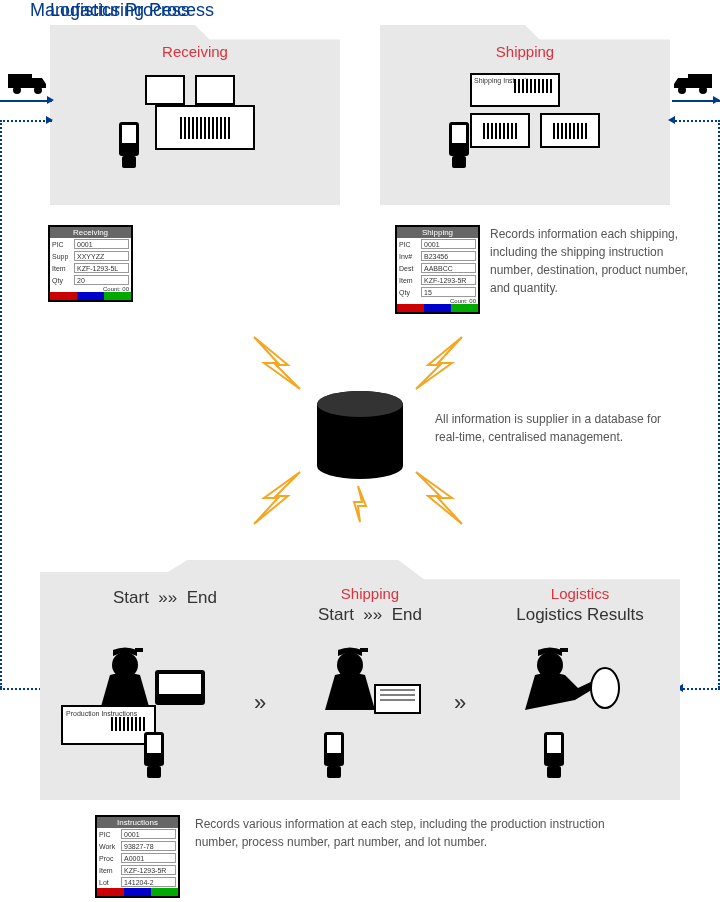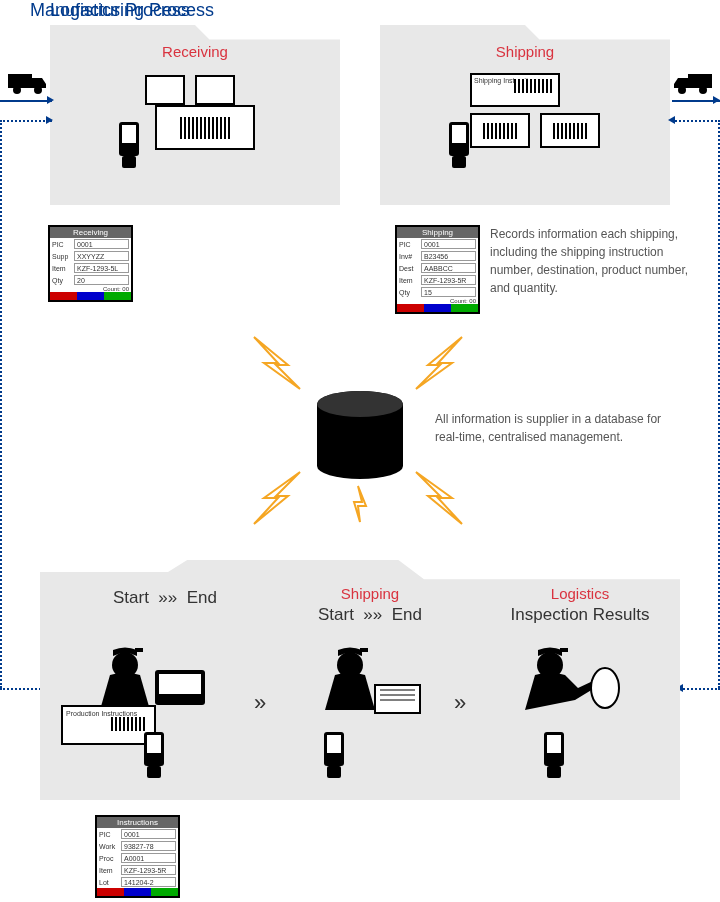--- a/index.html
+++ b/index.html
@@ -265,21 +265,21 @@
           <rect x="7" y="5" width="14" height="18" fill="#fff"></rect>
           <rect x="7" y="36" width="14" height="12" rx="2" fill="#000"></rect>
         </svg>
   </div>
 </div>
 
 <div class="chev" style="left:454px; top:690px;">»</div>
 
 <div class="mfg-step" style="position:absolute; left:500px; top:585px; width:160px;">
   <div class="block-label">Logistics</div>
-  <div class="mfg-sub"><span>Inspection Results</span></div>
+  <div class="mfg-sub"><span>Logistics Results</span></div>
 </div>
 <div class="sil" style="left:500px; top:640px; width:150px; height:150px;">
   <svg viewBox="0 0 150 150" width="150" height="150">
     <circle cx="50" cy="25" r="13" fill="#000"></circle>
     <path d="M35 35 Q50 30 65 35 L78 48 L95 40 L98 46 L75 60 L25 70 Z" fill="#000"></path>
     <path d="M38 10 Q50 5 62 10 L62 16 Q50 10 38 16 Z M60 8 L68 8 L68 12 L60 12 Z" fill="#000"></path>
     <ellipse cx="105" cy="48" rx="14" ry="20" fill="#fff" stroke="#000" stroke-width="2"></ellipse>
   </svg>
   <div class="scanner-icon" style="left:40px; top:90px;">
     <svg viewBox="0 0 28 52">
@@ -311,14 +311,15 @@
   <div class="row">
         <span class="lbl">Lot</span>
         <span class="val">141204-2</span>
       </div>
   <div class="btns">
         <div class="btn red"></div>
         <div class="btn blue"></div>
         <div class="btn green"></div>
       </div>
 </div>
+<div class="desc" style="left:195px; top:815px; width:440px;">Records various information at each step, including the production instruction number, process number, part number, and lot number.</div>
 
 </div>
 
 </body></html>

